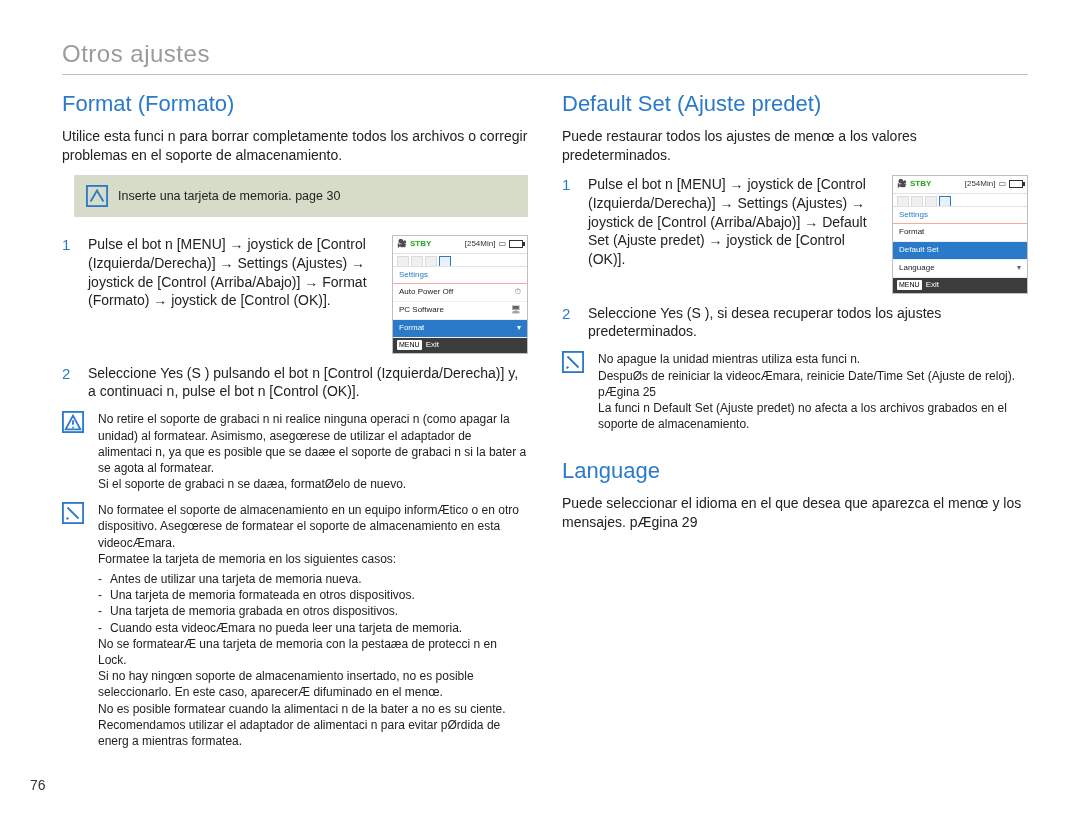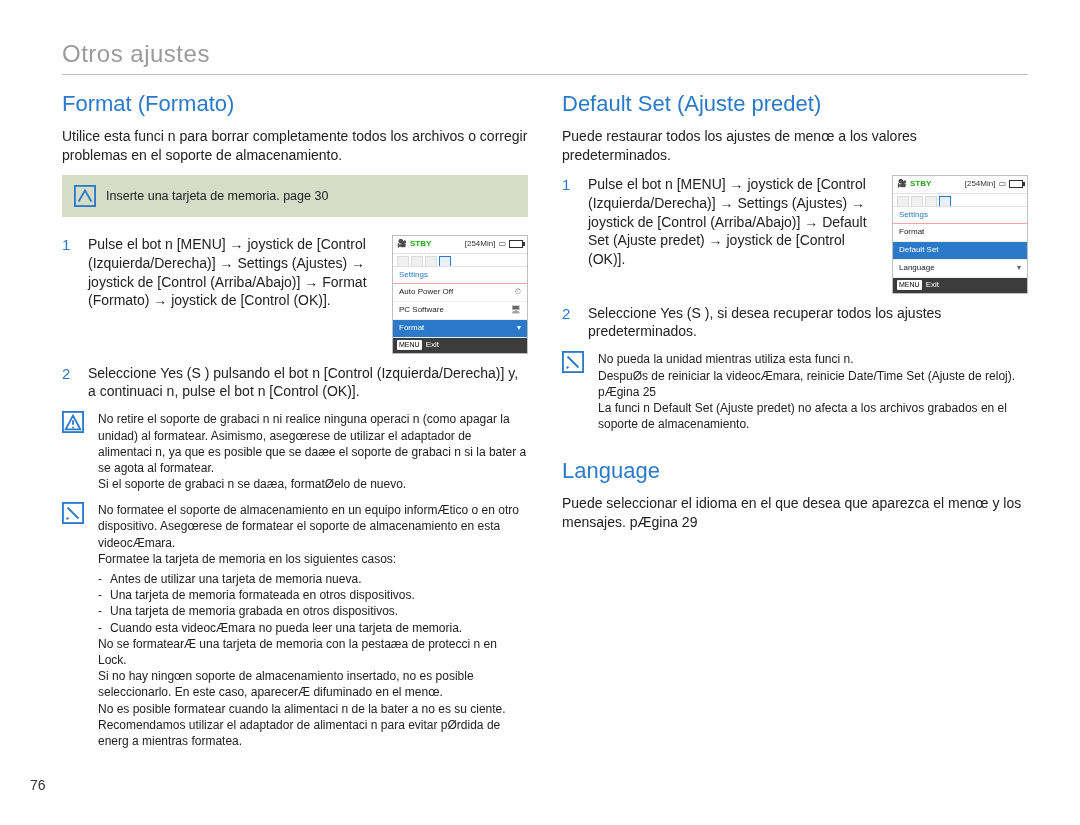--- a/index.html
+++ b/index.html
@@ -32,21 +32,21 @@
     font-size: 22px;
     margin-bottom: 10px;
   }
   p.intro { font-size: 14px; line-height: 1.35; margin-bottom: 10px; }
   .note-box {
     background: #d7dcc9;
     padding: 10px 12px;
     display: flex;
     align-items: center;
     gap: 10px;
-    margin: 8px 0 18px 0;
+    margin: 8px 0 18px 12px;
     font-size: 12.5px;
   }
   .note-icon, .warn-icon {
     width: 22px; height: 22px;
     flex: 0 0 22px;
     display: inline-flex;
     align-items: center;
     justify-content: center;
   }
   .note-icon svg, .warn-icon svg { width: 22px; height: 22px; }
@@ -303,21 +303,21 @@
       <div class="annot">
         <div class="icon-col">
           <span class="note-icon">
             <svg viewBox="0 0 24 24">
                 <rect x="1" y="1" width="22" height="22" fill="none" stroke="#2a7ac9" stroke-width="2"></rect>
                 <path d="M6 6 L18 18 M7 17 L5 19" stroke="#2a7ac9" stroke-width="2"></path>
               </svg>
           </span>
         </div>
         <div class="text-col">
-          <div>No pueda la unidad mientras utiliza esta funci n.</div>
+          <div>No apague la unidad mientras utiliza esta funci n.</div>
           <div>DespuØs de reiniciar la videocÆmara, reinicie Date/Time Set (Ajuste de reloj).  pÆgina 25</div>
           <div>La funci n Default Set (Ajuste predet) no afecta a los archivos grabados en el soporte de almacenamiento.</div>
         </div>
       </div>
 
       <h2 class="section" style="margin-top:26px">Language</h2>
       <p class="intro">Puede seleccionar el idioma en el que desea que aparezca el menœ y los mensajes.  pÆgina 29</p>
     </div>
   </div>
 </div>

